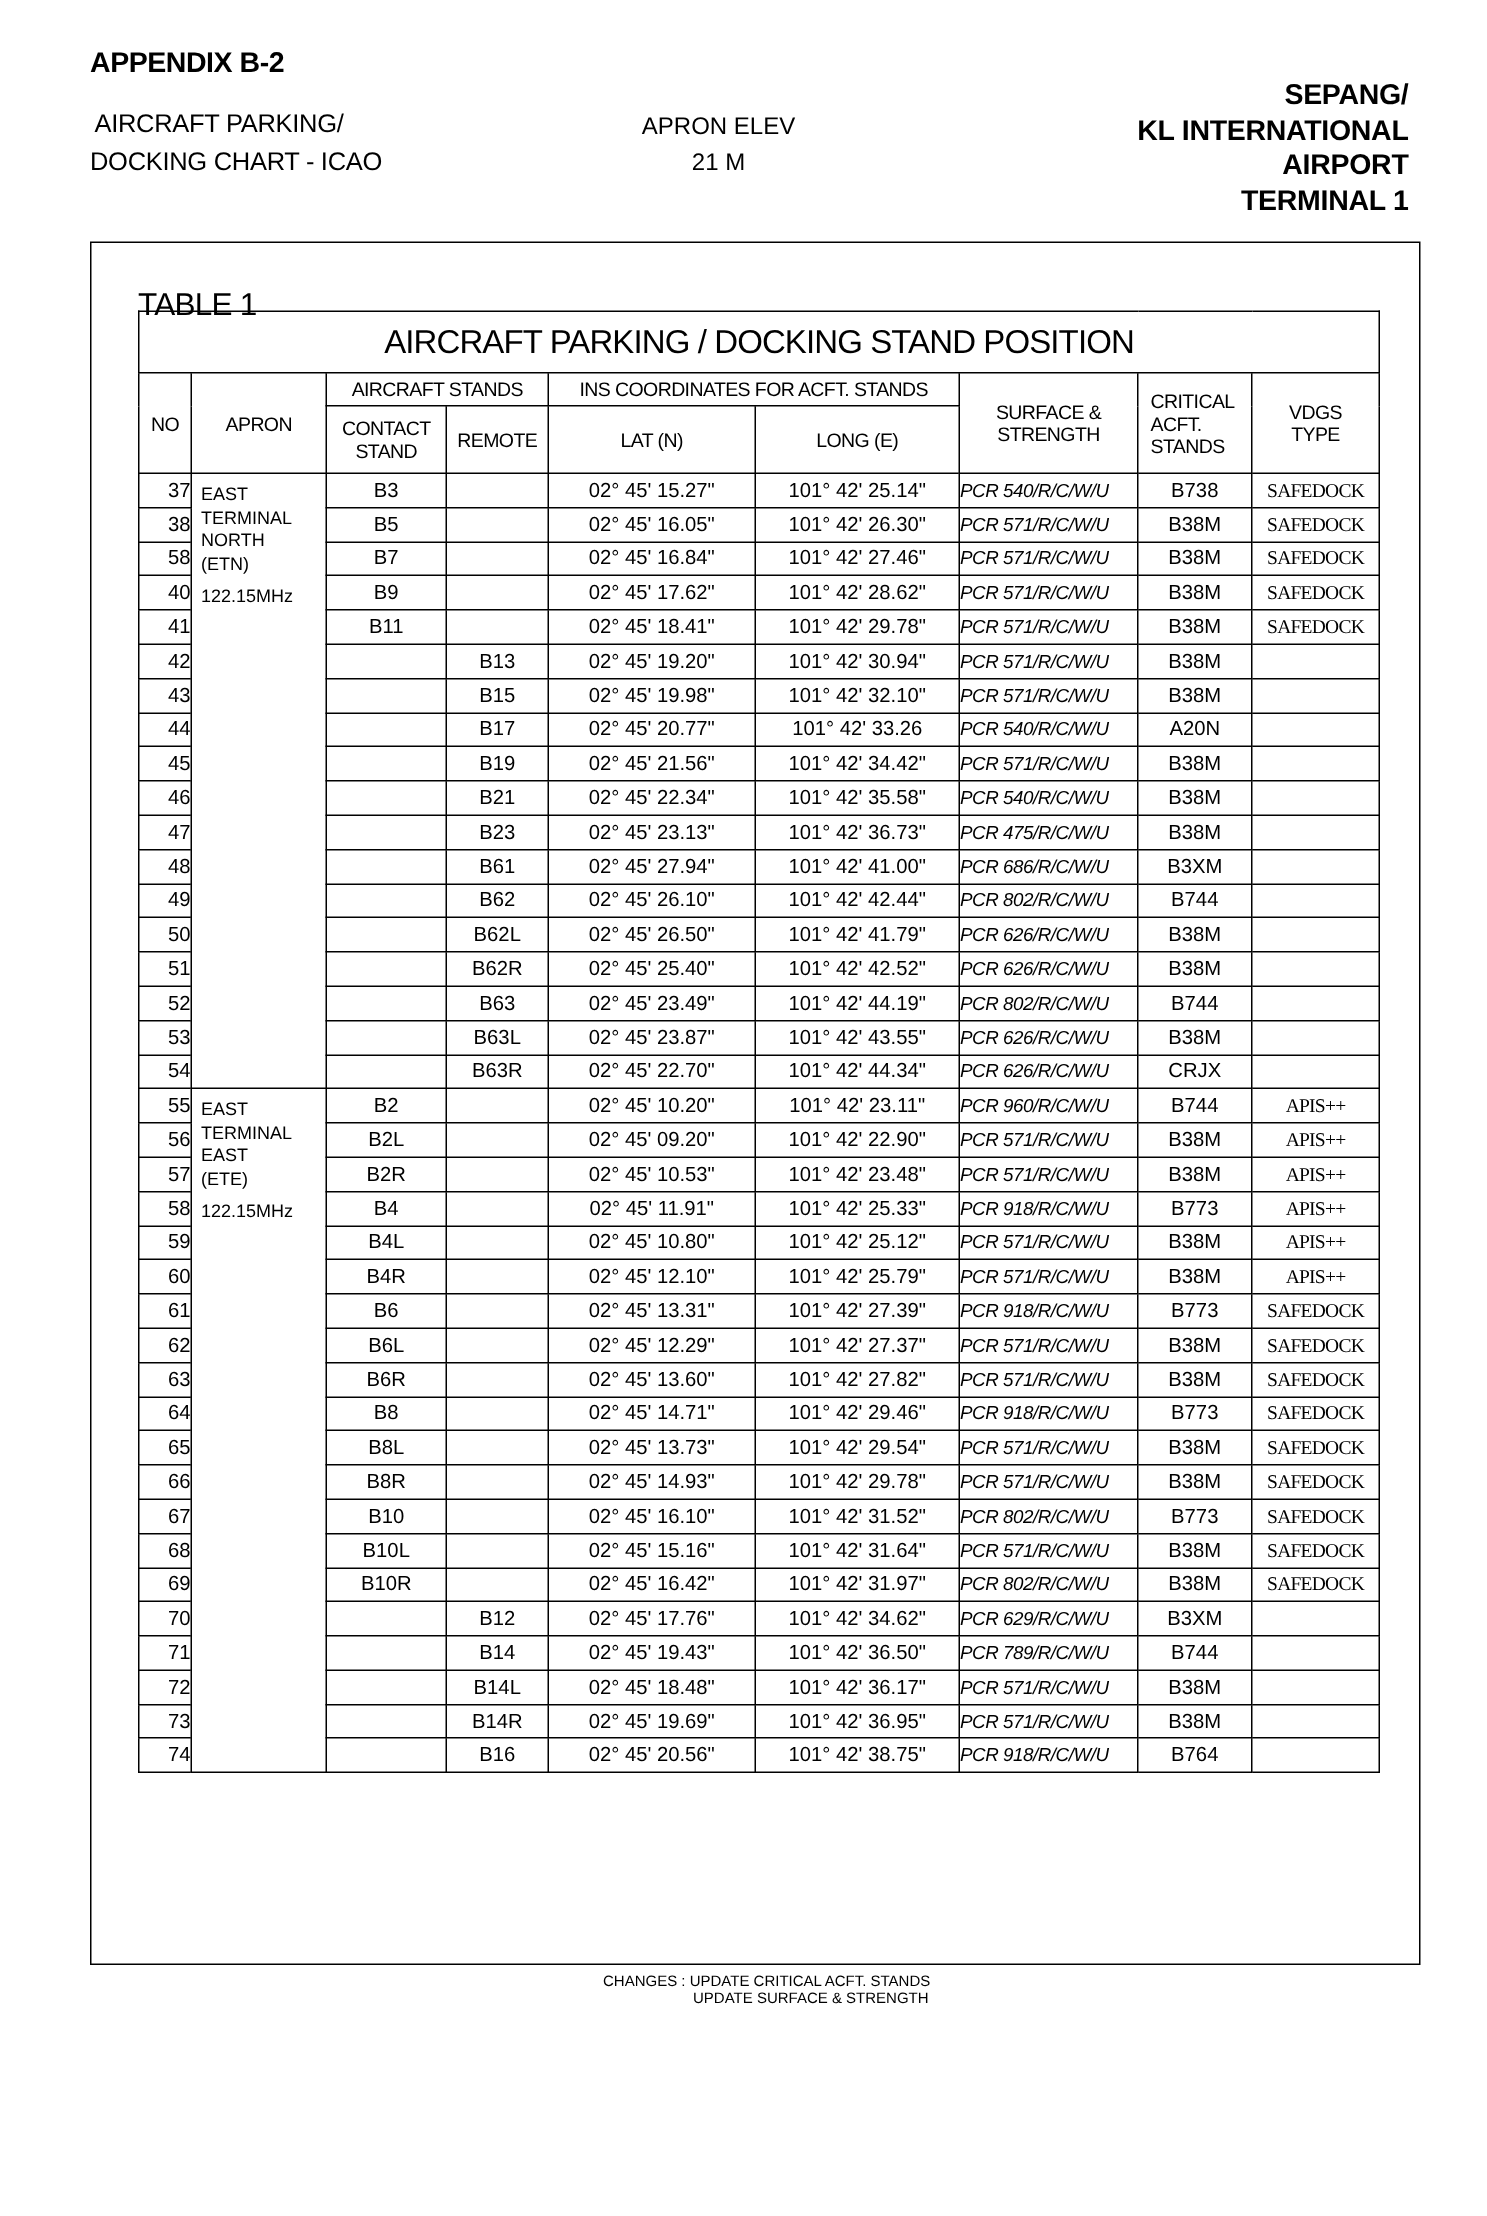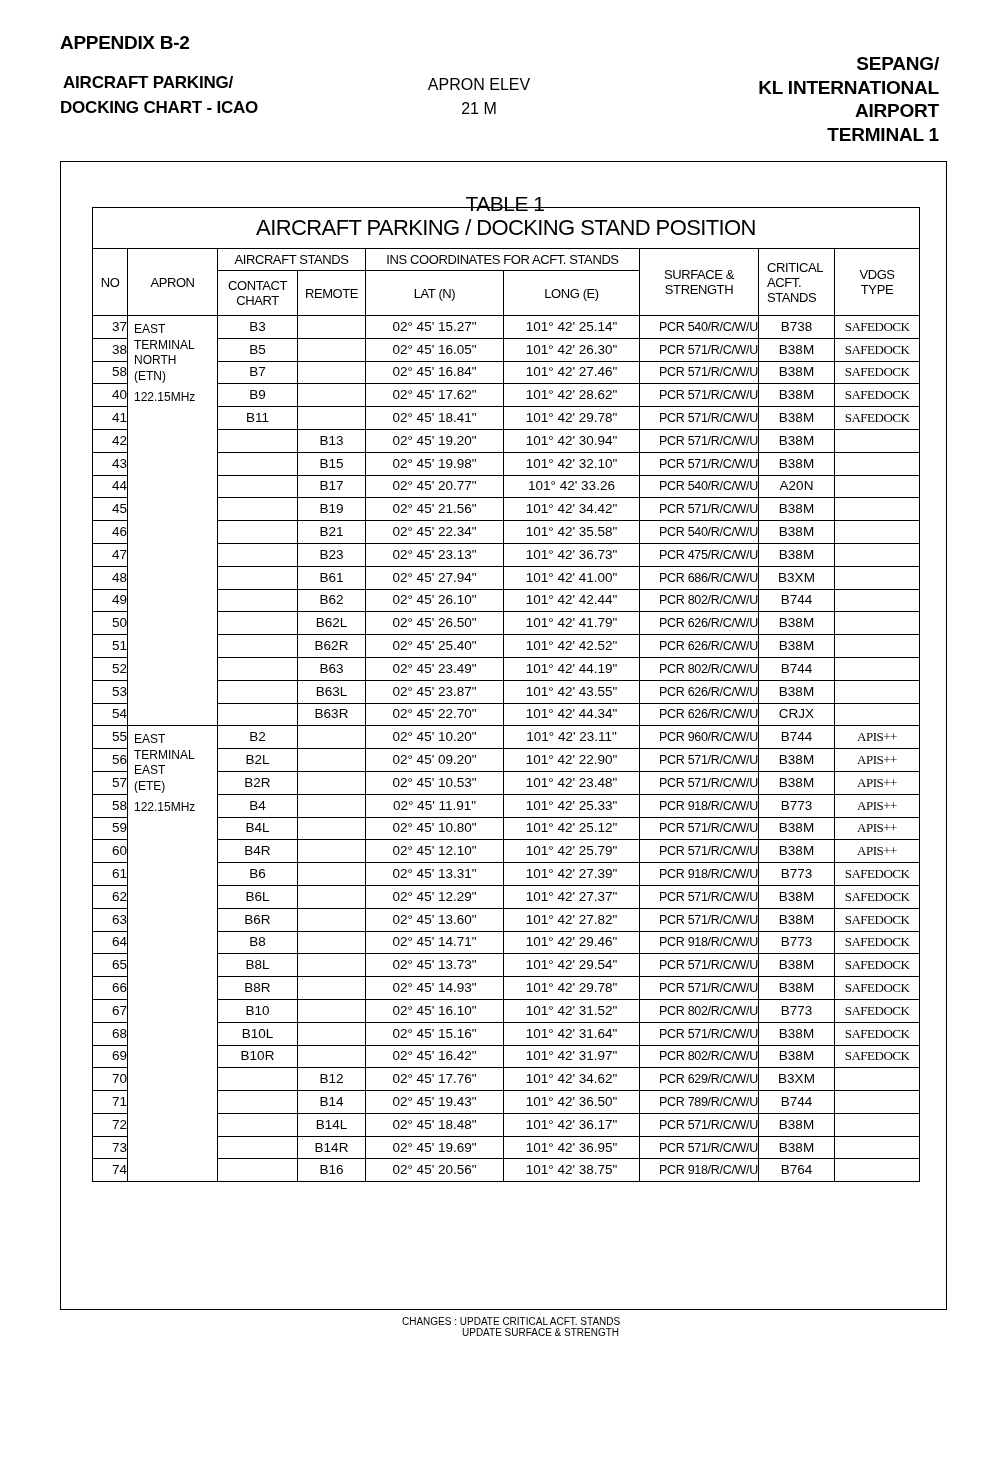--- a/index.html
+++ b/index.html
@@ -1,37 +1,37 @@
 <!DOCTYPE html>
 <html><head>
 <meta charset="utf-8">
 <style>
   html, body { margin: 0; padding: 0; background: #ffffff; }
   body { width: 991px; height: 1477px; position: relative; font-family: "Liberation Sans", sans-serif; color: #000; overflow: hidden; }
   .hdr-left { position: absolute; left: 60px; top: 32px; }
   .appendix { font-weight: bold; font-size: 19px; letter-spacing: -0.3px; }
-  .chart-title { position: absolute; left: 60px; top: 70px; font-weight: bold; font-size: 17px; line-height: 25px; letter-spacing: -0.2px; }
+  .chart-title { position: absolute; left: 60px; top: 70px; font-weight: normal; font-size: 17px; line-height: 25px; letter-spacing: -0.2px; }
   .chart-title div:first-child { padding-left: 3px; }
   .elev { position: absolute; left: 380px; top: 73px; width: 198px; text-align: center; font-size: 16px; line-height: 24px; }
   .airport { position: absolute; right: 52px; top: 52px; text-align: right; font-weight: bold; font-size: 19px; line-height: 23.5px; letter-spacing: -0.2px; }
   .frame { position: absolute; left: 60px; top: 161px; width: 887px; height: 1149px; border: 1px solid #000; box-sizing: border-box; }
-  .table-label { position: absolute; left: 92px; top: 192px; width: 826px; text-align: center; font-size: 21px; letter-spacing: -0.5px; }
+  .table-label { position: absolute; left: 92px; top: 192px; width: 826px; font-size: 21px; letter-spacing: -0.5px; }
   table.stands { position: absolute; left: 92px; top: 207px; width: 827px; border-collapse: collapse; table-layout: fixed; }
   table.stands td, table.stands th { border: 1px solid #000; padding: 0; font-weight: normal; }
   .caption-cell { height: 40px; font-size: 22px; text-align: center; letter-spacing: -0.6px; }
   .hcell { font-family: Liberation Sans, sans-serif; font-size: 13px; text-align: center; line-height: 15px; letter-spacing: -0.4px; }
   .hgroup { height: 22px; font-size: 14px; }
   .hsub { height: 45px; padding-left: 44px; }
   tbody.rows td { height: 21.8px; font-size: 13.5px; line-height: 14px; vertical-align: middle; }
   td.no { padding-left: 10px !important; text-align: right; }
   td.apron { vertical-align: top !important; font-size: 12px !important; line-height: 15.5px !important; padding: 6px 0 0 6px !important; }
   td.apron .freq { margin-top: 6px; display: block; }
   td.contact, td.remote { text-align: center; }
   td.lat, td.long { text-align: center; }
-  td.surface { text-align: right; font-size: 12.5px !important; letter-spacing: -0.3px; }
+  td.surface { text-align: left; font-size: 12.5px !important; letter-spacing: -0.3px; font-style: italic; }
   td.crit { text-align: center; }
   td.vdgs { text-align: center; font-family: Liberation Serif, serif; font-size: 13px !important; letter-spacing: -0.5px; }
   .changes { position: absolute; left: 402px; top: 1316px; font-size: 10px; line-height: 11px; }
   .changes .lbl { font-weight: normal; }
   .changes .l2 { padding-left: 60px; }
 </style>
 </head>
 <body>
 
 <div class="hdr-left">
@@ -86,21 +86,21 @@
           <div>STANDS</div>
       </th>
       <th rowspan="2" class="hcell">
         <div>VDGS</div>
           <div>TYPE</div>
       </th>
     </tr>
     <tr class="hsub">
       <th class="hcell">
         <div>CONTACT</div>
-          <div>CHART</div>
+          <div>STAND</div>
       </th>
       <th class="hcell">REMOTE</th>
       <th class="hcell">LAT (N)</th>
       <th class="hcell">LONG (E)</th>
     </tr>
   </thead>
   <tbody class="rows" id="rows">
       <tr>
         <td class="no">37</td>
         <td class="apron" rowspan="18">

